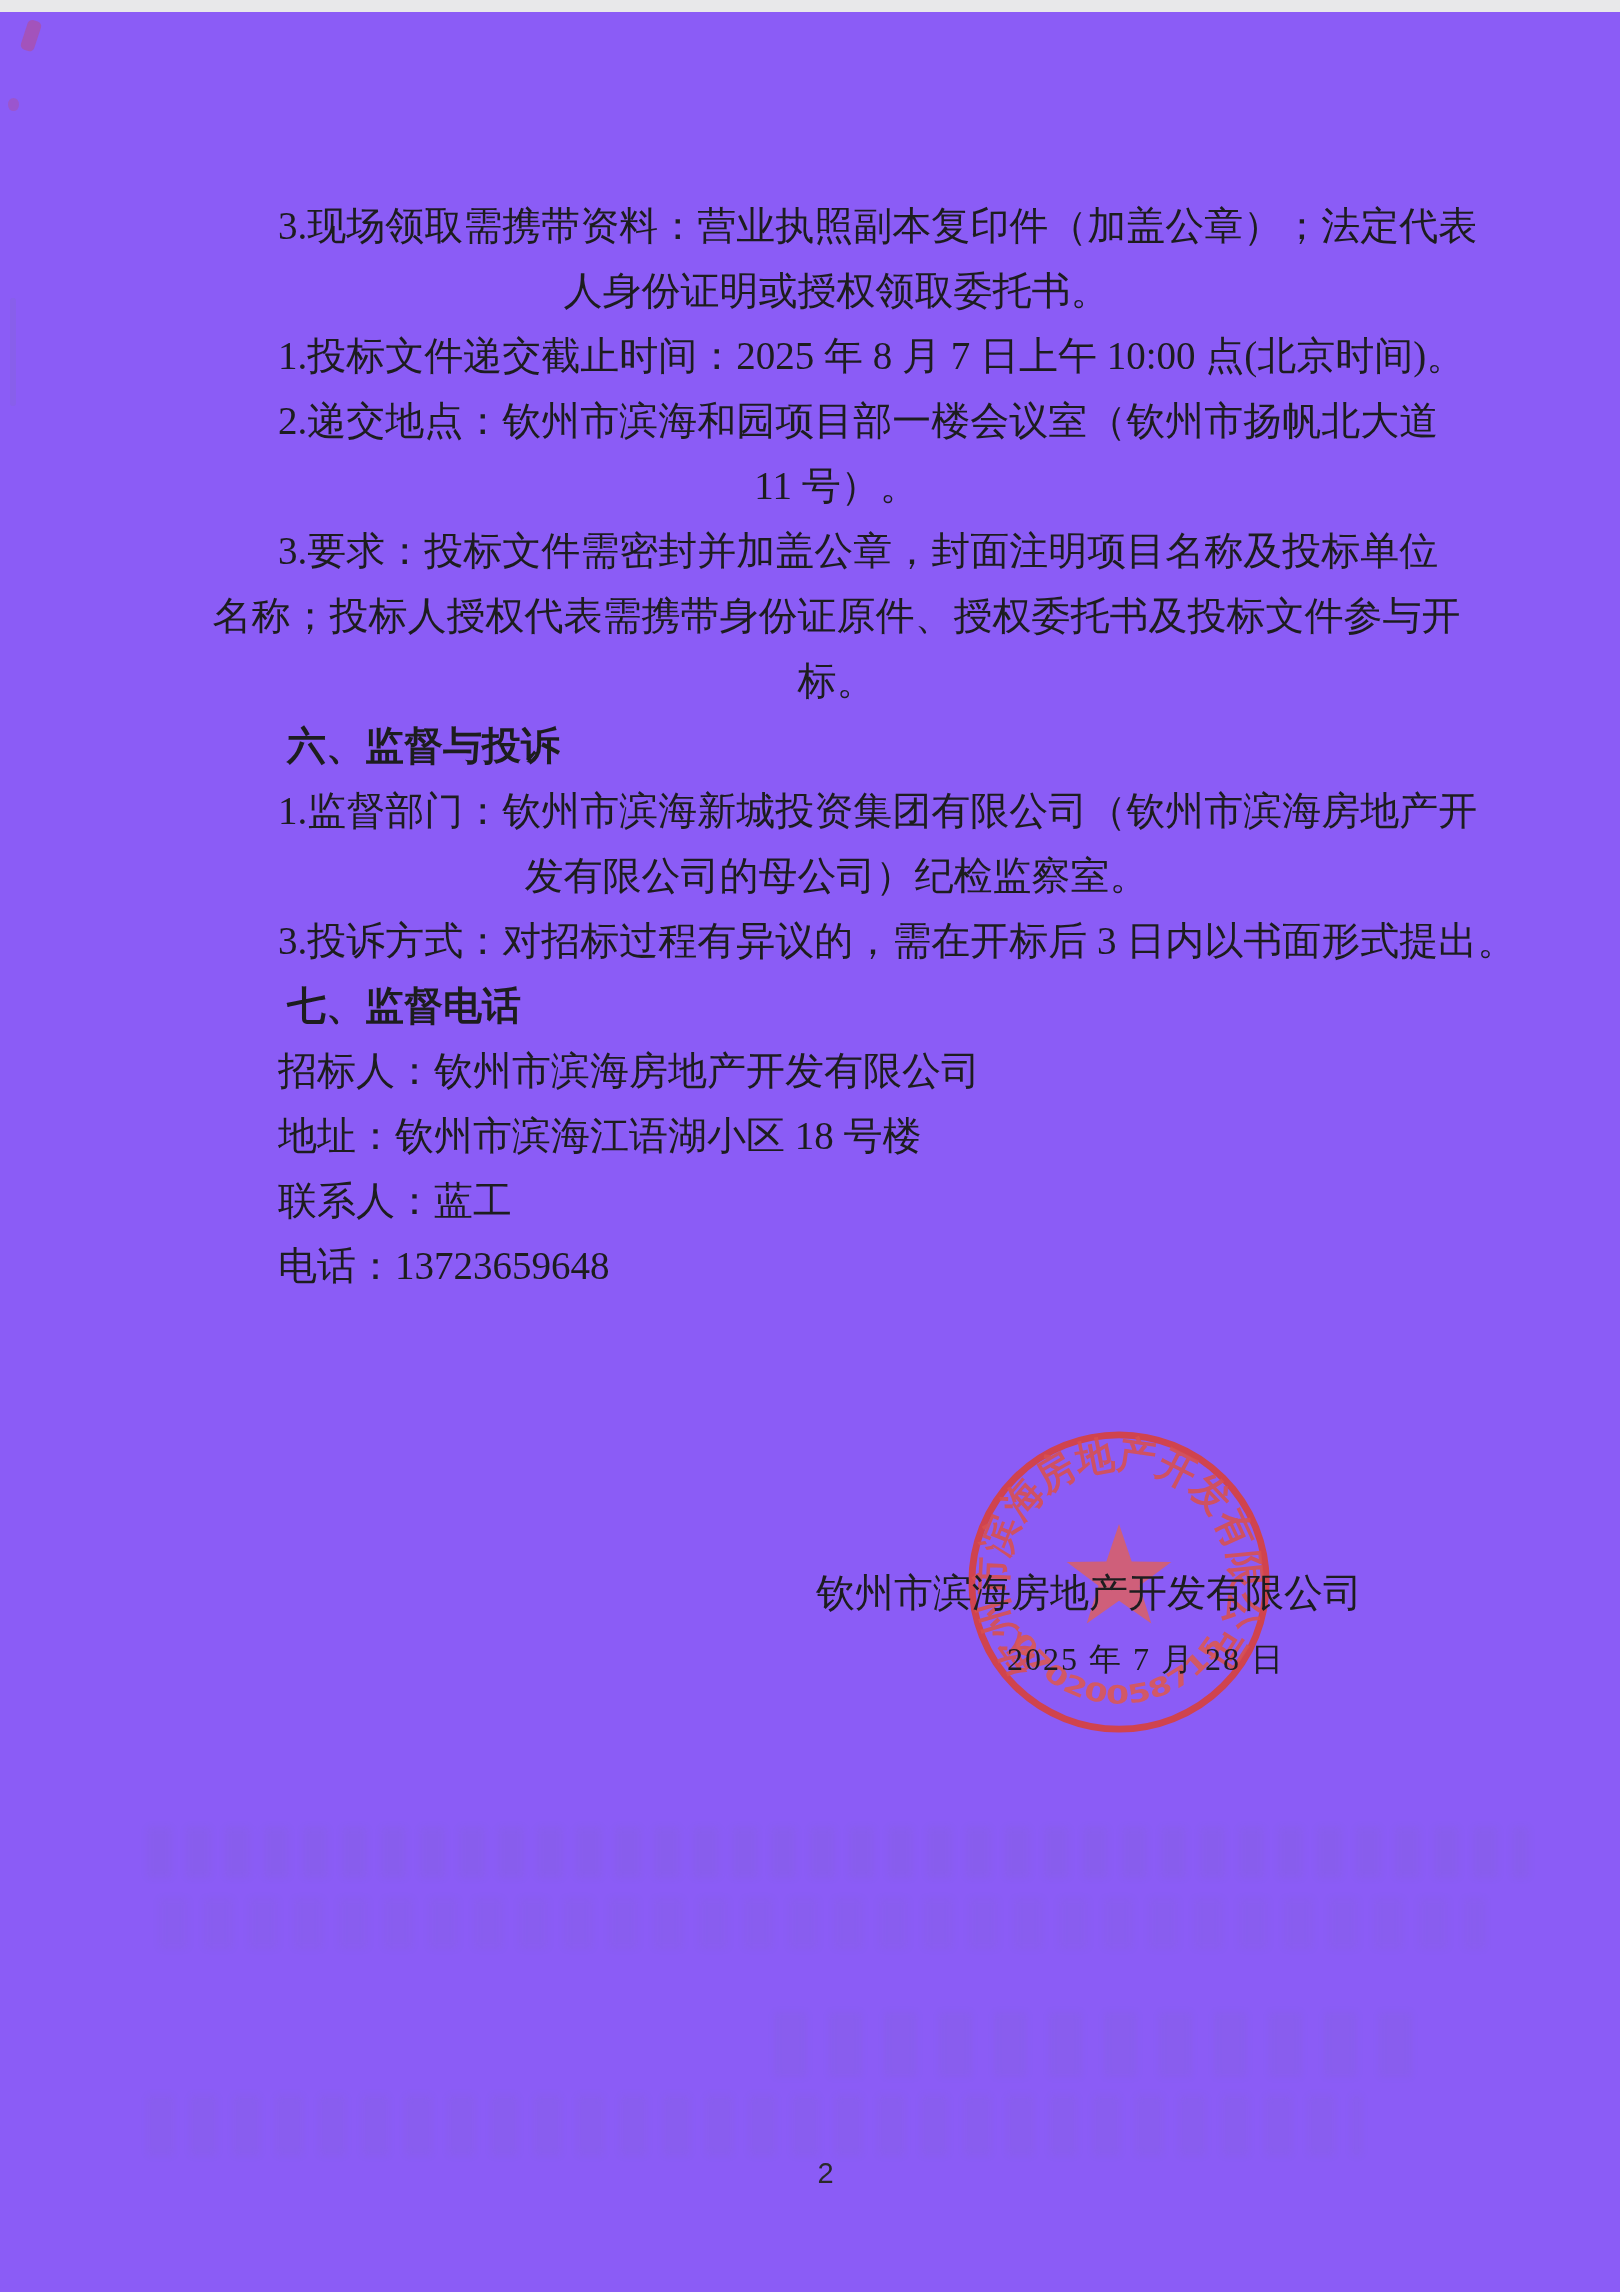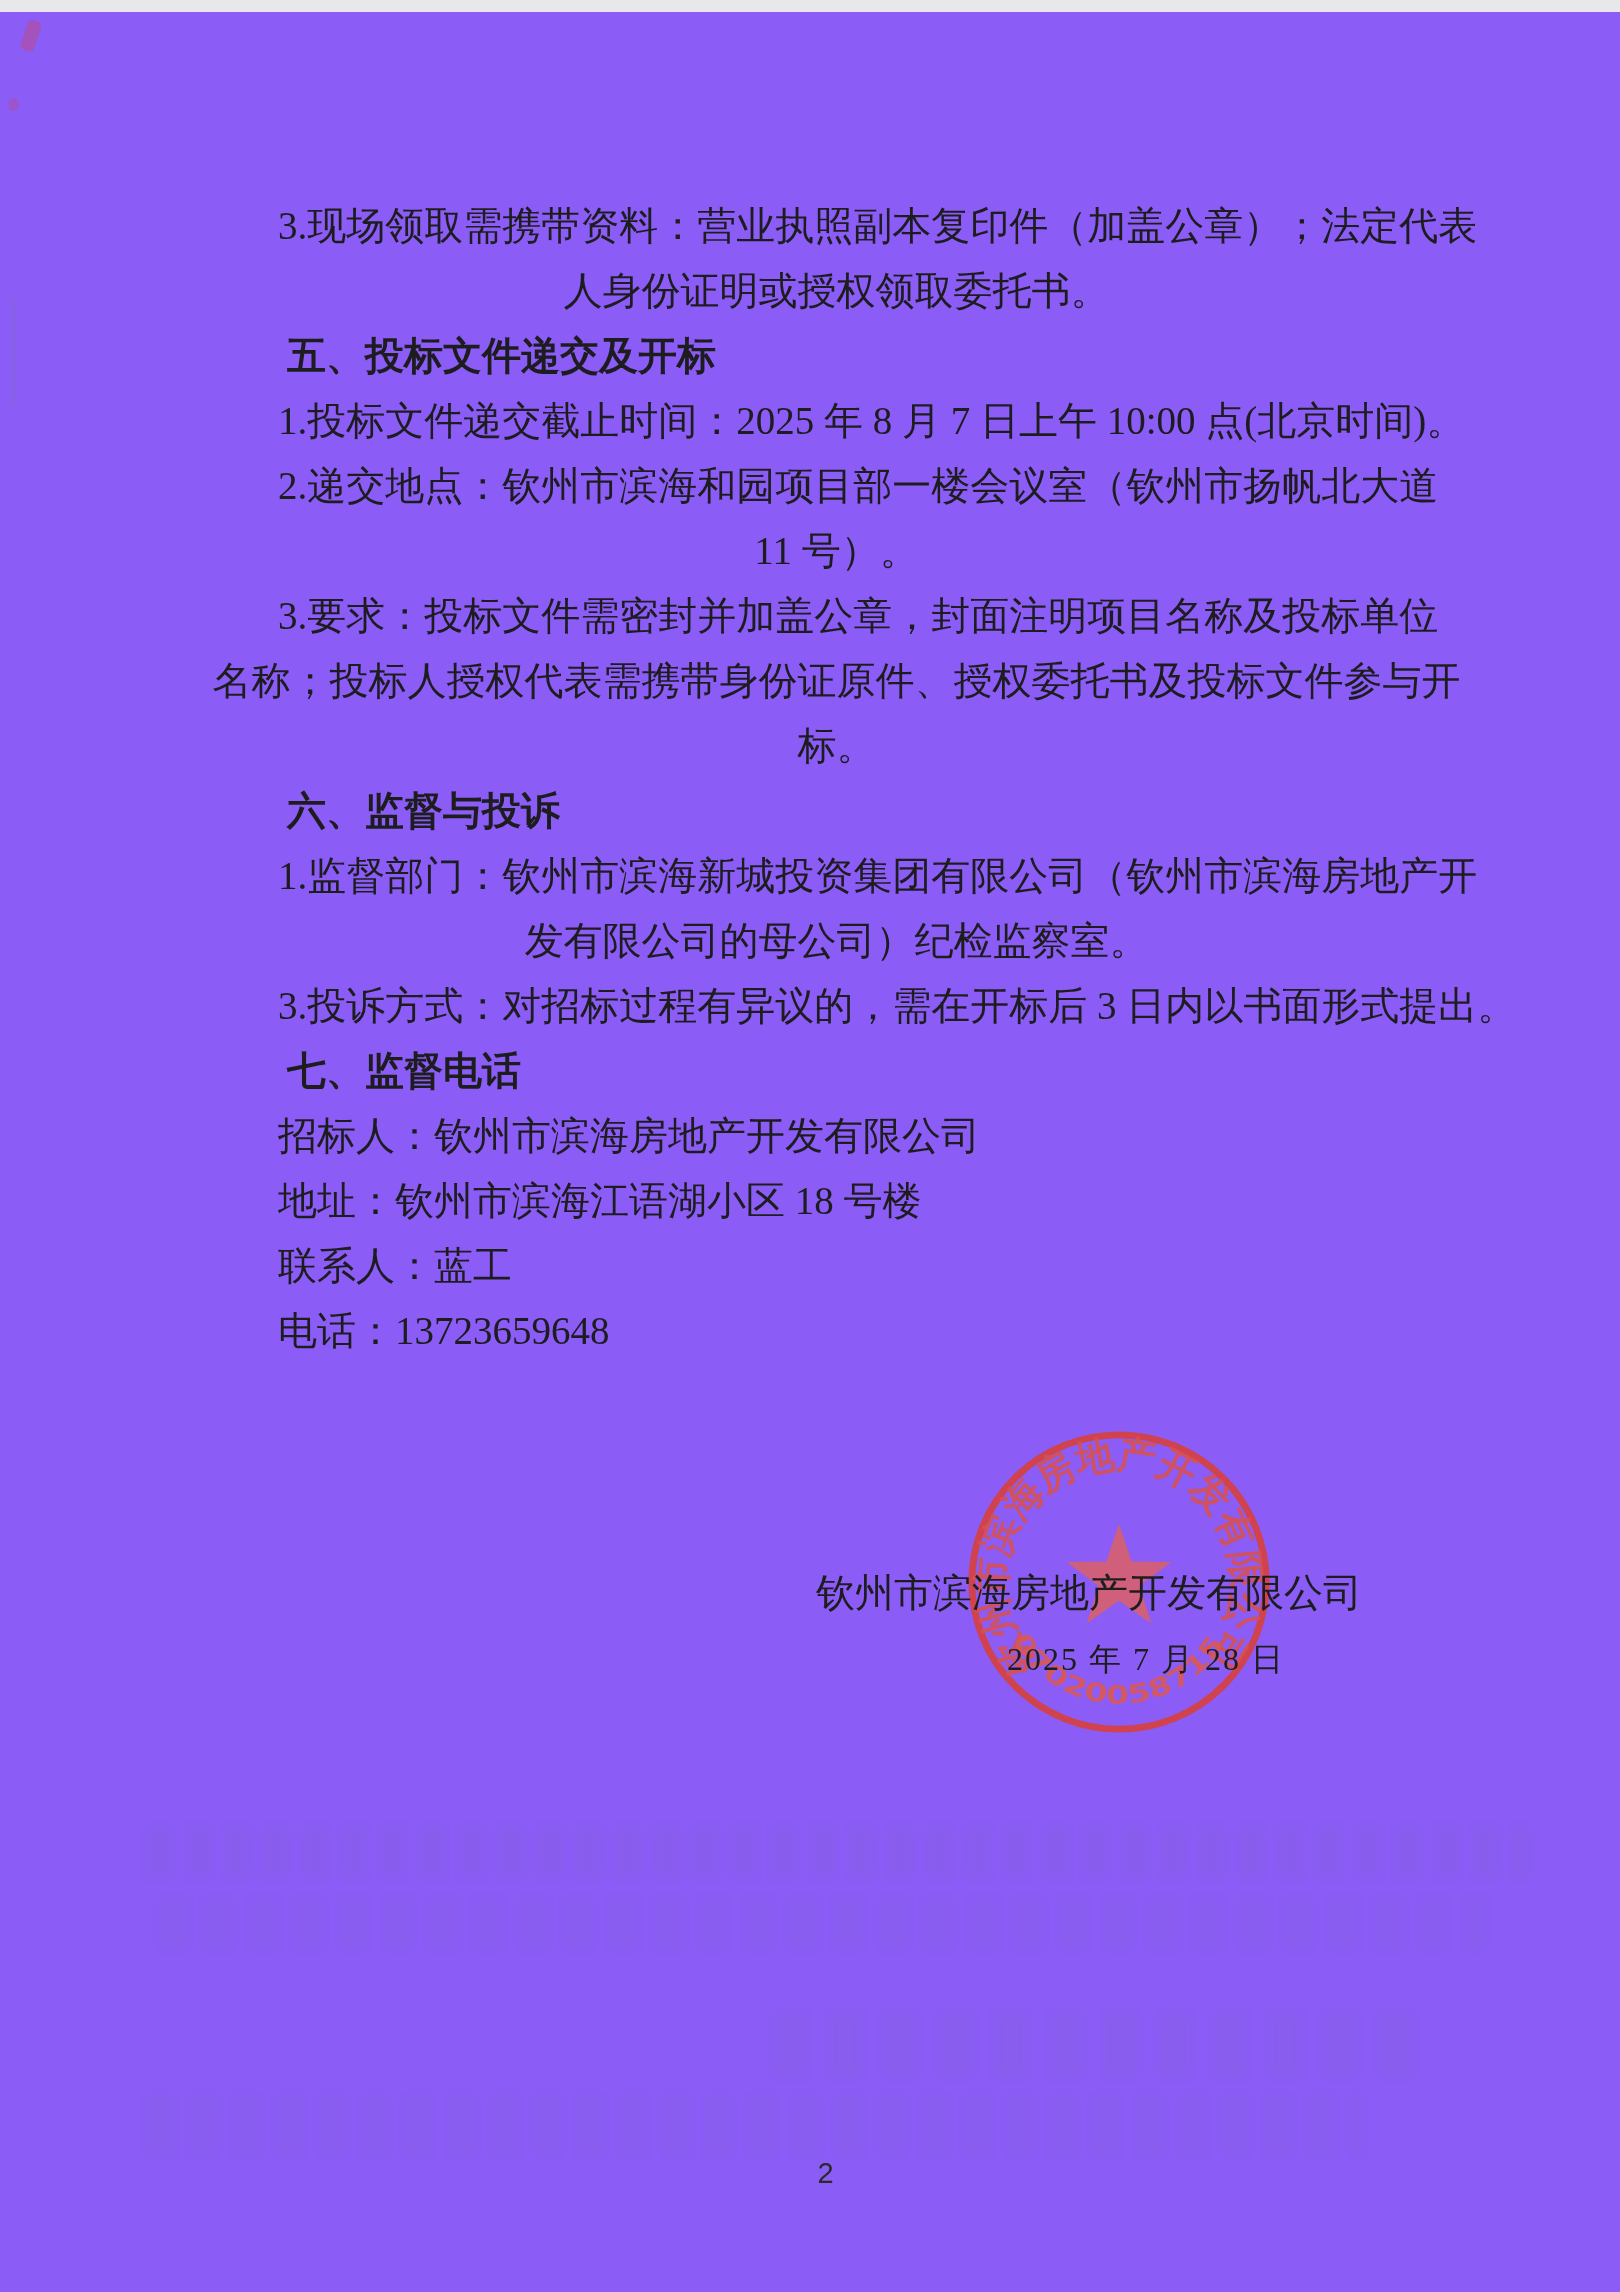--- a/index.html
+++ b/index.html
@@ -67,21 +67,20 @@
   <div class="ghost ghost2"></div>
   <div class="ghost ghost3"></div>
 
   <div class="speck speck1"></div>
   <div class="speck speck2"></div>
   <div class="speck speck3"></div>
 
   <div class="body-block" id="doc-lines">
       <div class="line i">3.现场领取需携带资料：营业执照副本复印件（加盖公章）；法定代表</div>
       <div class="line c">人身份证明或授权领取委托书。</div>
-      <div class="line h">五、投标文件递交及开标</div>
       <div class="line i">1.投标文件递交截止时间：2025 年 8 月 7 日上午 10:00 点(北京时间)。</div>
       <div class="line i">2.递交地点：钦州市滨海和园项目部一楼会议室（钦州市扬帆北大道</div>
       <div class="line c">11 号）。</div>
       <div class="line i">3.要求：投标文件需密封并加盖公章，封面注明项目名称及投标单位</div>
       <div class="line c">名称；投标人授权代表需携带身份证原件、授权委托书及投标文件参与开</div>
       <div class="line c">标。</div>
       <div class="line h">六、监督与投诉</div>
       <div class="line i">1.监督部门：钦州市滨海新城投资集团有限公司（钦州市滨海房地产开</div>
       <div class="line c">发有限公司的母公司）纪检监察室。</div>
       <div class="line i">3.投诉方式：对招标过程有异议的，需在开标后 3 日内以书面形式提出。</div>

